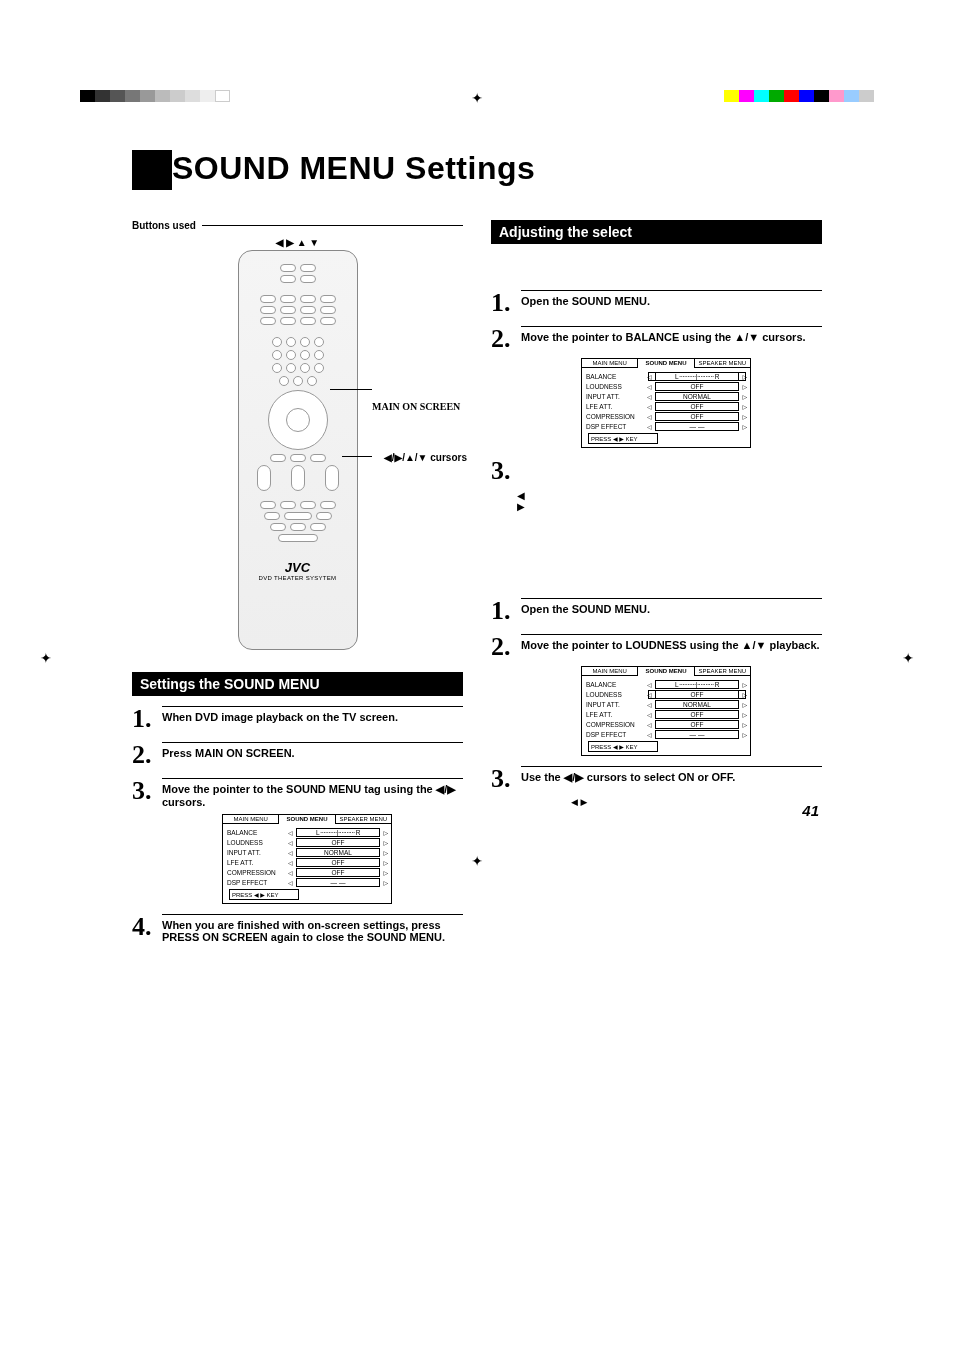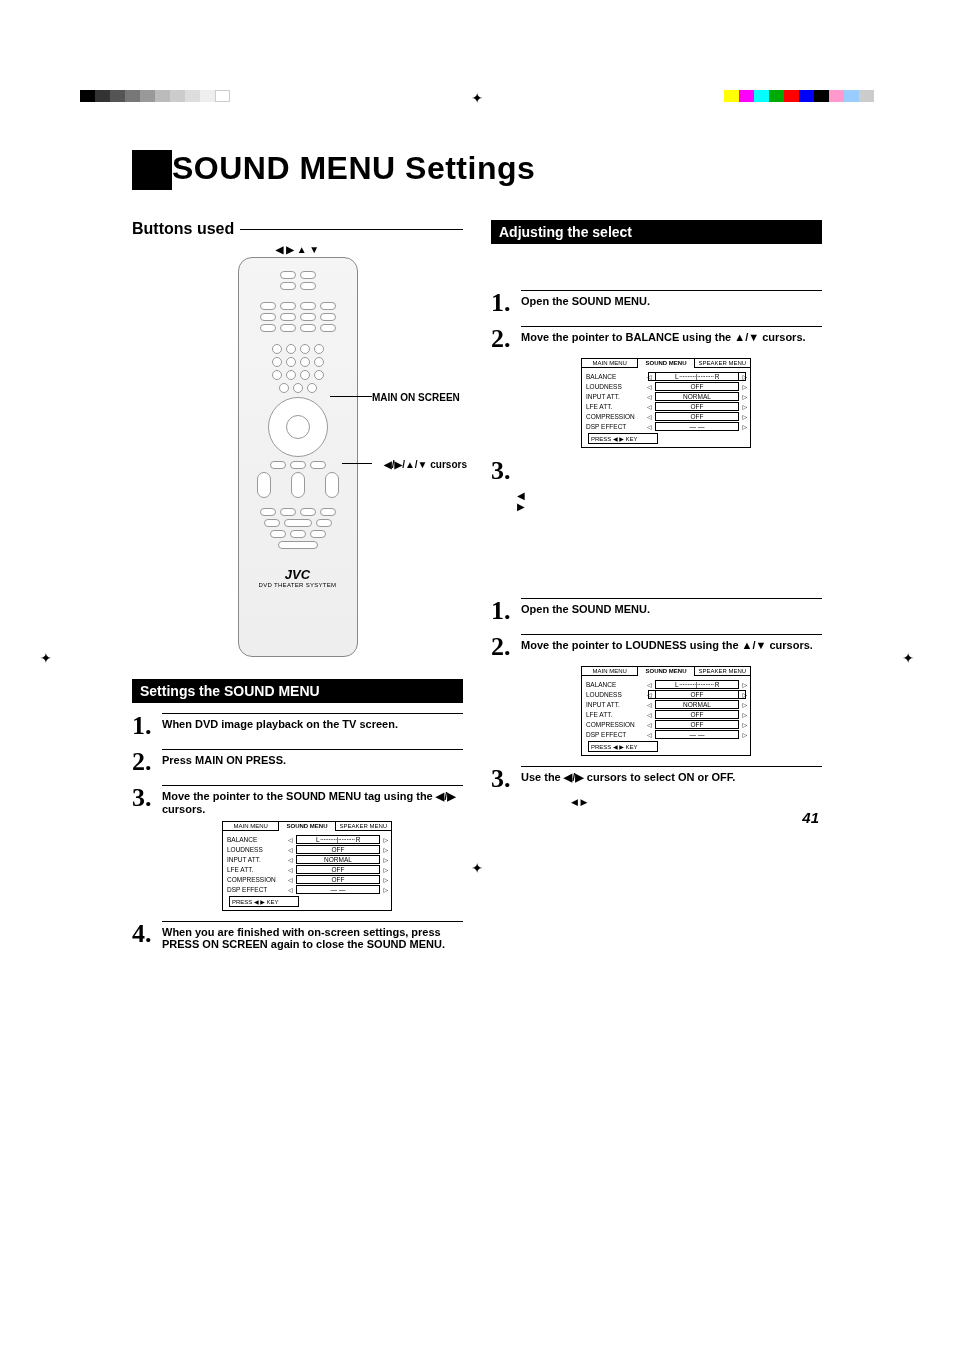--- a/index.html
+++ b/index.html
@@ -19,21 +19,21 @@
 
   .content { margin: 70px 72px 0 72px; }
 
   .title-wrap { display:flex; align-items:flex-start; gap:0; margin-bottom: 30px; }
   .title-block { width: 40px; height: 40px; background:#000; }
   .title { font-size: 32px; font-weight: 900; letter-spacing: 0.5px; }
 
   .columns { display:flex; gap: 28px; }
   .col { flex: 1; min-width: 0; }
 
-  .buttons-used { font-size: 16px; font-weight: bold; display:flex; align-items:center; gap:6px; margin-bottom: 6px; }
+  .buttons-used { font-size: 10px; font-weight: bold; display:flex; align-items:center; gap:6px; margin-bottom: 6px; }
   .buttons-used .line { flex:1; border-top: 1px solid #000; }
 
   .remote-area { position: relative; text-align:center; margin-bottom: 22px; }
   .remote { display:inline-block; width: 120px; height: 400px; border: 1px solid #888; border-radius: 14px; background: linear-gradient(#f5f5f5,#eee); position:relative; }
   .remote-label { position:absolute; font-size: 10px; font-weight:bold; text-align:left; white-space:nowrap; }
   .remote-brand { font-family: "Arial Black", Arial; font-weight:900; font-size: 13px; font-style: italic; }
   .remote-sub { font-size: 6px; letter-spacing: 0.3px; }
   .remote .btn-row { display:flex; justify-content:center; gap:4px; margin: 3px 0;}
   .remote .rbtn { width:16px; height:8px; border:0.5px solid #999; border-radius:4px; background:#fff; }
   .remote .rbtn.round { width:10px; height:10px; border-radius:50%; }
@@ -200,35 +200,35 @@
                 <span class="rbtn"></span>
               </div>
             <div class="btn-row">
                 <span class="rbtn" style="width:40px"></span>
               </div>
             <div style="text-align:center;margin-top:18px">
               <div class="remote-brand">JVC</div>
               <div class="remote-sub">DVD THEATER SYSYTEM</div>
             </div>
           </div>
-          <div class="remote-label" style="top:148px; left: 240px;">MAIN ON SCREEN</div>
+          <div class="remote-label" style="top:164px; left: 240px; font-family: Liberation Serif, serif;">MAIN ON SCREEN</div>
           <div class="callout-line" style="top:152px; left:198px; width:42px;"></div>
           <div class="remote-label" style="top:215px; left: 252px;">◀/▶/▲/▼ cursors</div>
           <div class="callout-line" style="top:219px; left:210px; width:30px;"></div>
         </div>
 
         <div class="section-bar">Settings the SOUND MENU</div>
 
         <div class="step">
           <div class="step-num">1.</div>
           <div class="step-body">When DVD image playback on the TV screen.</div>
         </div>
         <div class="step">
           <div class="step-num">2.</div>
-          <div class="step-body">Press MAIN ON PRESS.</div>
+          <div class="step-body">Press MAIN ON SCREEN.</div>
         </div>
         <div class="step">
           <div class="step-num">3.</div>
           <div class="step-body">Move the pointer to the SOUND MENU tag using the ◀/▶ cursors.</div>
         </div>
 
         <div class="menu-fig" style="margin-left:90px">
           <div class="menu-tabs">
             <div class="menu-tab">MAIN MENU</div>
             <div class="menu-tab active">SOUND MENU</div>
@@ -346,21 +346,21 @@
         <div class="arrows-small">◀<br>▶</div>
 
         <div style="height:6px"></div>
         <div style="height:70px"></div>
         <div class="step">
           <div class="step-num">1.</div>
           <div class="step-body">Open the SOUND MENU.</div>
         </div>
         <div class="step">
           <div class="step-num">2.</div>
-          <div class="step-body">Move the pointer to LOUDNESS using the ▲/▼ cursors.</div>
+          <div class="step-body">Move the pointer to LOUDNESS using the ▲/▼ playback.</div>
         </div>
 
         <div class="menu-fig" style="margin-left:90px">
           <div class="menu-tabs">
             <div class="menu-tab">MAIN MENU</div>
             <div class="menu-tab active">SOUND MENU</div>
             <div class="menu-tab">SPEAKER MENU</div>
           </div>
           <div class="menu-body">
             <div class="menu-row">

